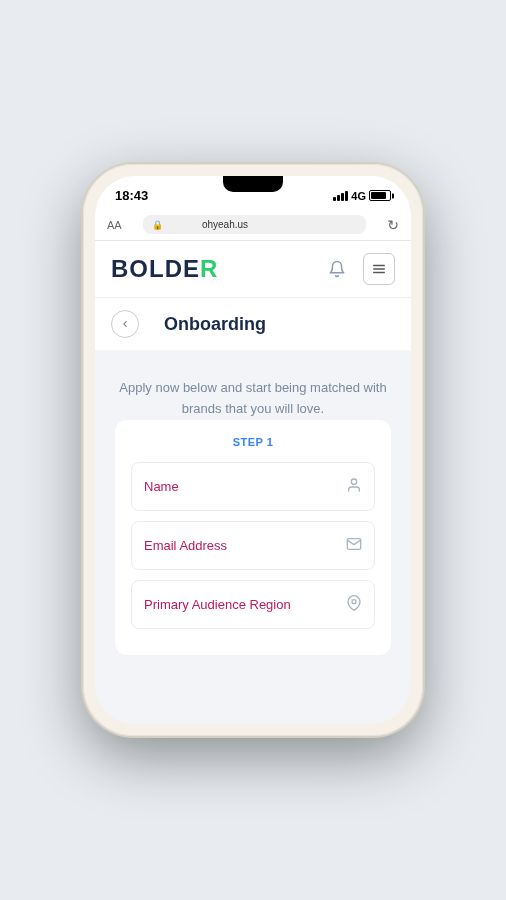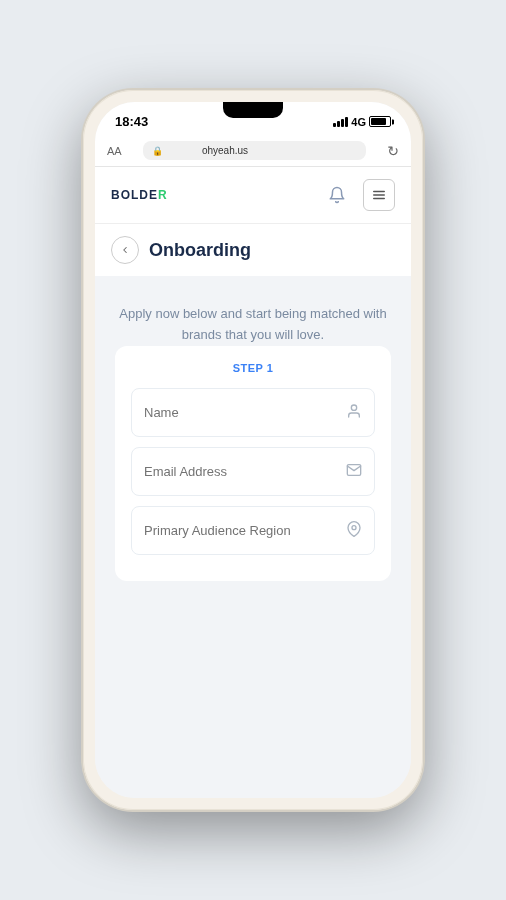--- a/index.html
+++ b/index.html
@@ -12,21 +12,21 @@
       background: #e8ecf0;
       display: flex;
       justify-content: center;
       align-items: center;
       min-height: 100vh;
       font-family: -apple-system, BlinkMacSystemFont, 'Segoe UI', sans-serif;
     }
 
     .phone-outer {
       width: 340px;
-      height: 720px;
+      height: 572px;
       background: #f5f0e8;
       border-radius: 50px;
       padding: 12px;
       box-shadow:
         0 0 0 2px #d4cfc4,
         0 20px 60px rgba(0,0,0,0.4),
         inset 0 0 0 1px #e8e2d6;
       position: relative;
     }
 
@@ -179,21 +179,21 @@
       display: flex;
       justify-content: space-between;
       align-items: center;
       padding: 12px 16px;
       border-bottom: 1px solid #eee;
     }
 
     .logo {
       display: flex;
       align-items: center;
-      font-size: 12px;
+      font-size: 24px;
       font-weight: 800;
       letter-spacing: 1px;
     }
 
     .logo-bold {
       color: #1a2b4a;
     }
 
     .logo-r {
       color: #2ecc71;
@@ -224,21 +224,21 @@
       border-radius: 6px;
       color: #555;
     }
 
     
     .page-header {
       background: #fff;
       display: flex;
       align-items: center;
       padding: 12px 16px;
-      gap: 10px;
+      gap: 25px;
       margin-bottom: 8px;
     }
 
     .back-btn {
       width: 28px;
       height: 28px;
       border: 1.5px solid #ccc;
       border-radius: 50%;
       display: flex;
       align-items: center;
@@ -295,21 +295,21 @@
       justify-content: space-between;
       padding: 14px 12px;
       border: 1px solid #e8edf2;
       border-radius: 8px;
       margin-bottom: 10px;
       background: #fff;
     }
 
     .field-placeholder {
       font-size: 13px;
-      color: #737373;
+      color: #be185d;
     }
 
     .field-icon {
       color: #aab4c0;
       font-size: 14px;
     }
   </style>
 </head>
 <body>
 

